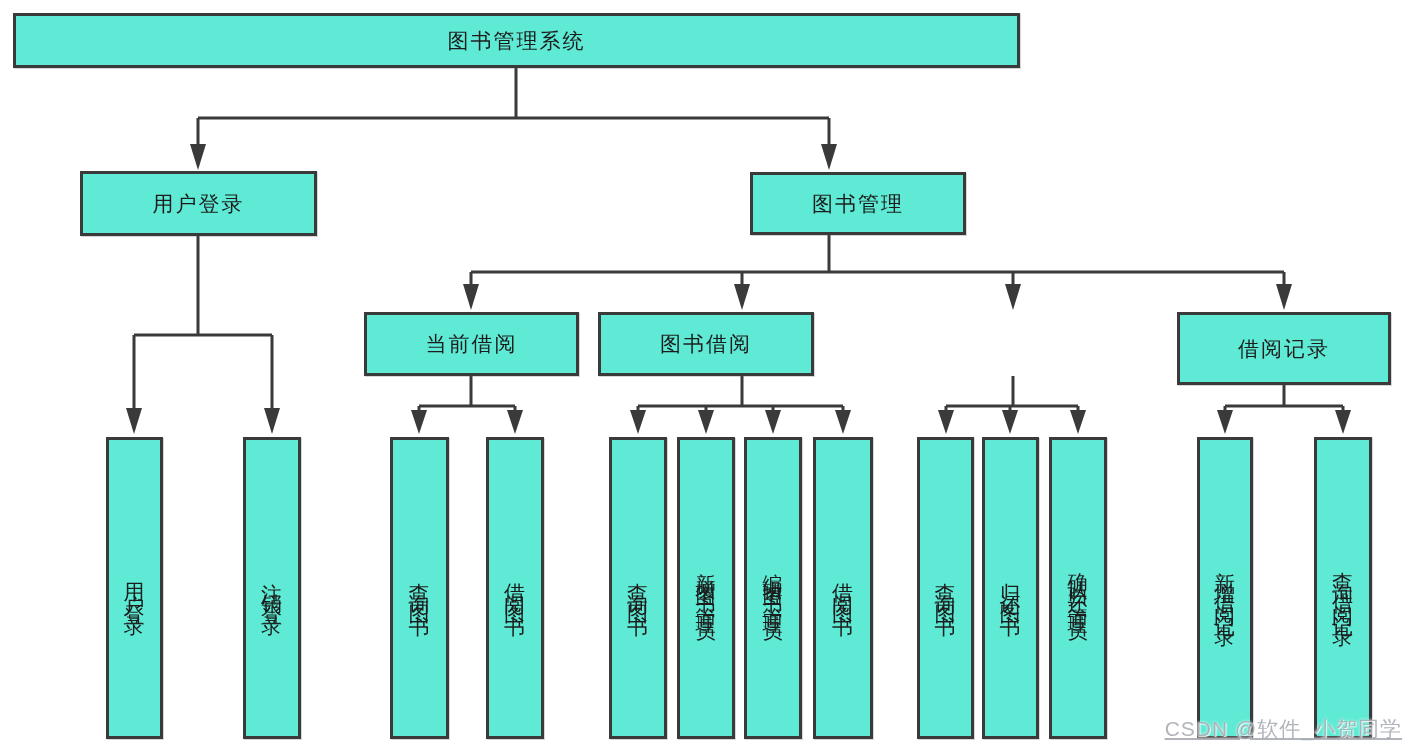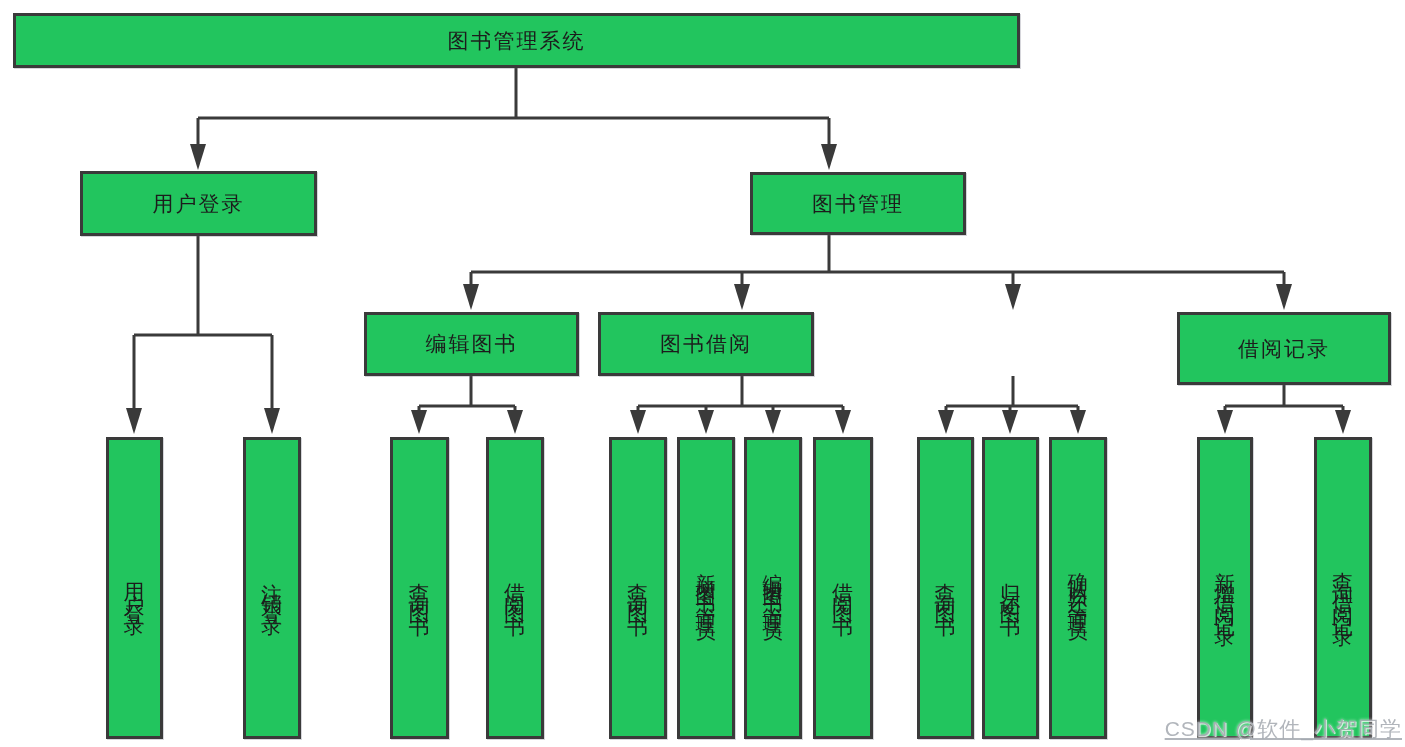--- a/index.html
+++ b/index.html
@@ -13,21 +13,21 @@
   }
   #connectors {
     position: absolute;
     left: 0; top: 0;
     width: 1405px; height: 747px;
     z-index: 1;
   }
   .node {
     position: absolute;
     box-sizing: border-box;
-    background: #22c55e;
+    background: #5eead4;
     border: 3px solid #3a3a3a;
     display: flex;
     align-items: center;
     justify-content: center;
     color: #1c1c1c;
     z-index: 2;
     box-shadow: 1px 1px 0 rgba(90,90,110,0.25);
   }
   .hbox span {
     font-size: 21px;
@@ -107,21 +107,21 @@
   </div>
 
   <div class="node hbox" style="left:80px;top:171px;width:237px;height:65px">
     <span>用户登录</span>
   </div>
   <div class="node hbox" style="left:750px;top:172px;width:216px;height:63px">
     <span>图书管理</span>
   </div>
 
   <div class="node hbox" style="left:364px;top:312px;width:215px;height:64px">
-    <span>编辑图书</span>
+    <span>当前借阅</span>
   </div>
   <div class="node hbox" style="left:598px;top:312px;width:216px;height:64px">
     <span>图书借阅</span>
   </div>
   <div class="node hbox" style="left:1177px;top:312px;width:214px;height:73px">
     <span>借阅记录</span>
   </div>
 
   <div class="node vbox" style="left:106px;top:437px;width:57px;height:302px">
     <span>用户登录</span>

